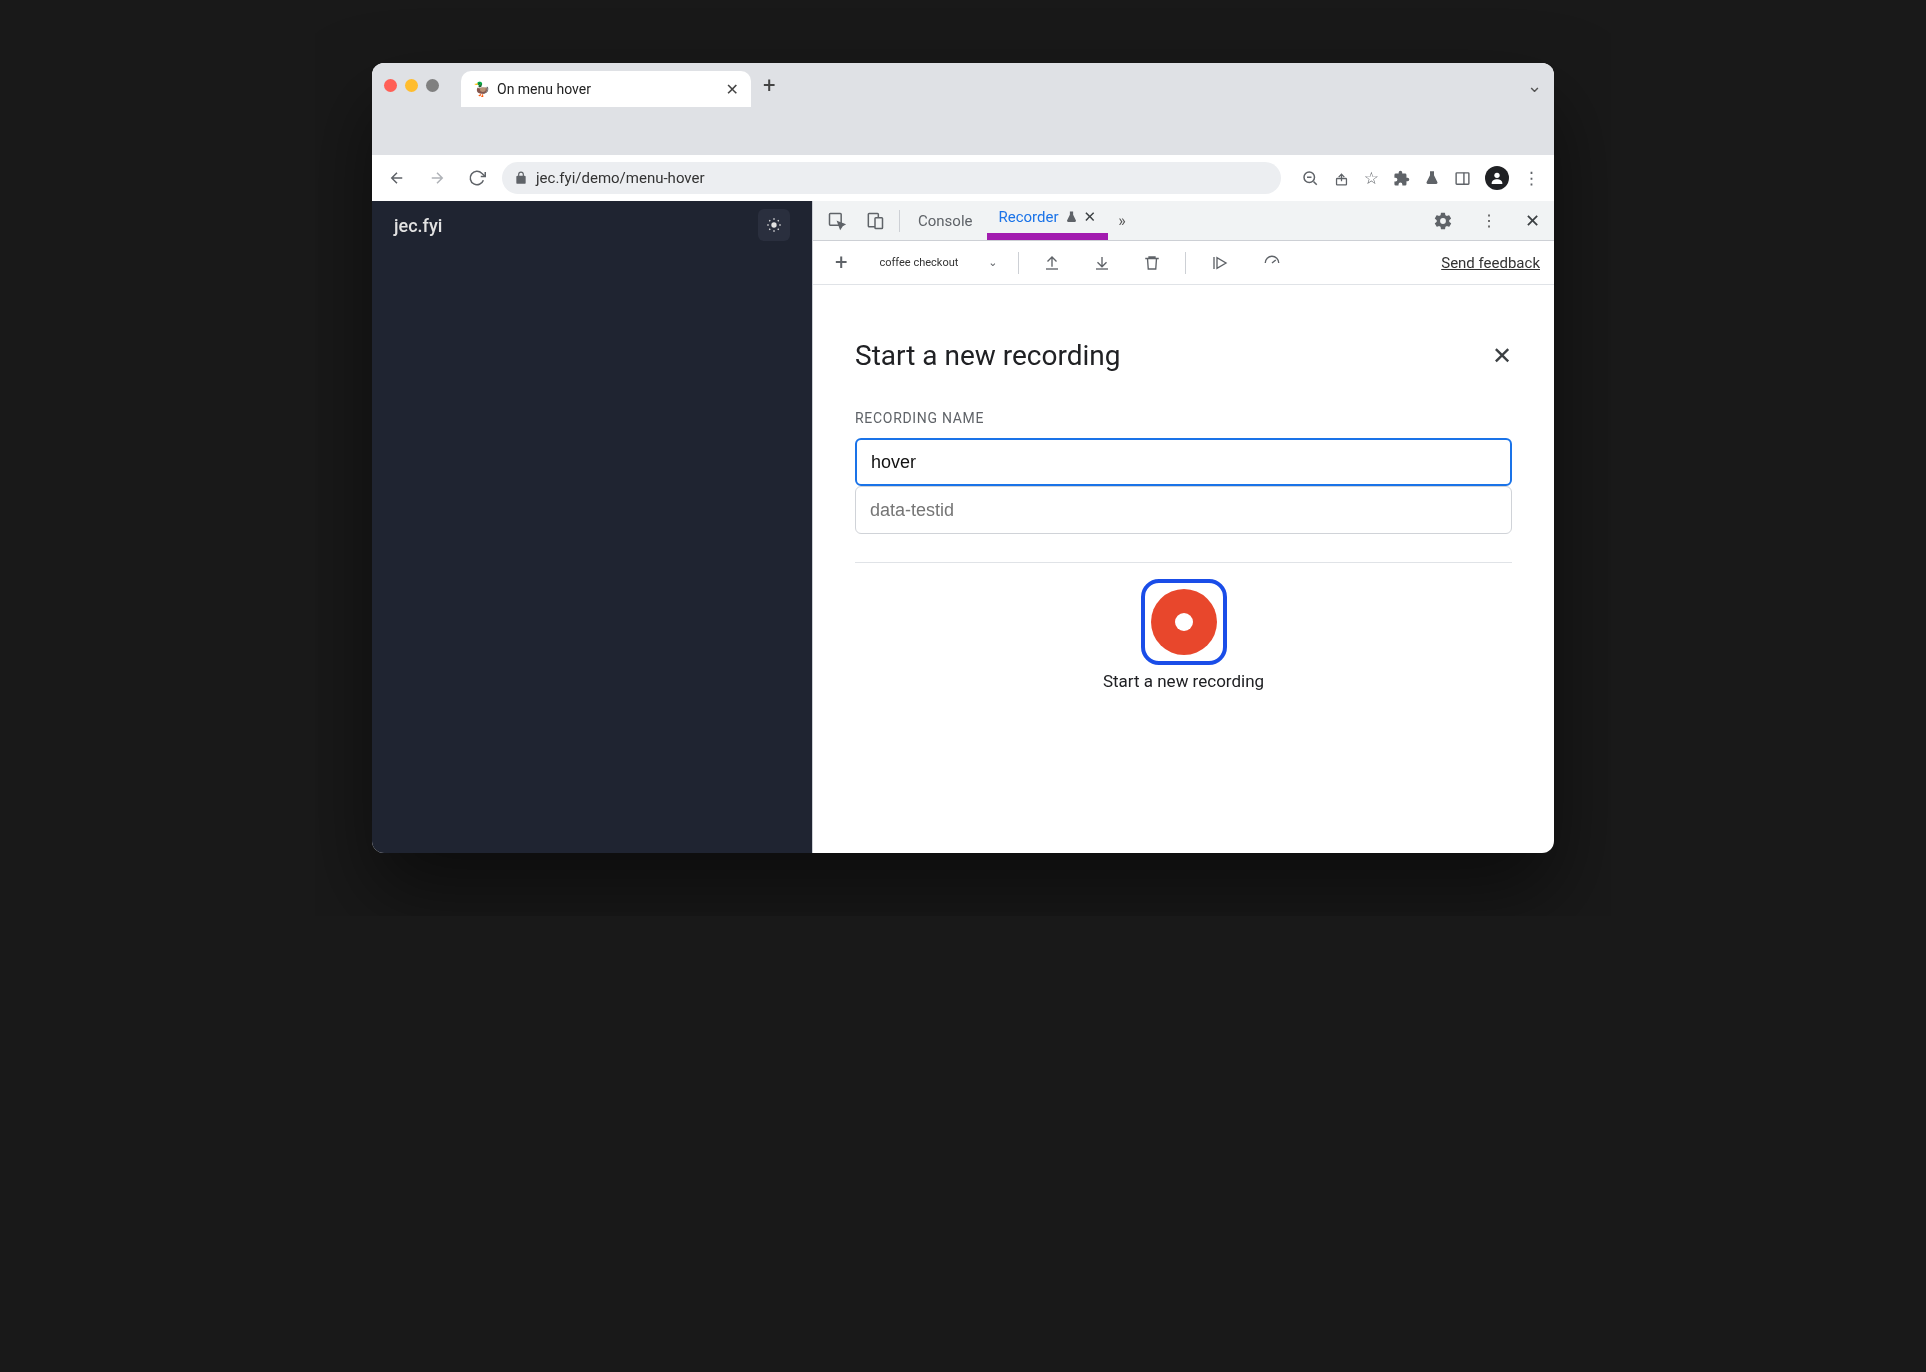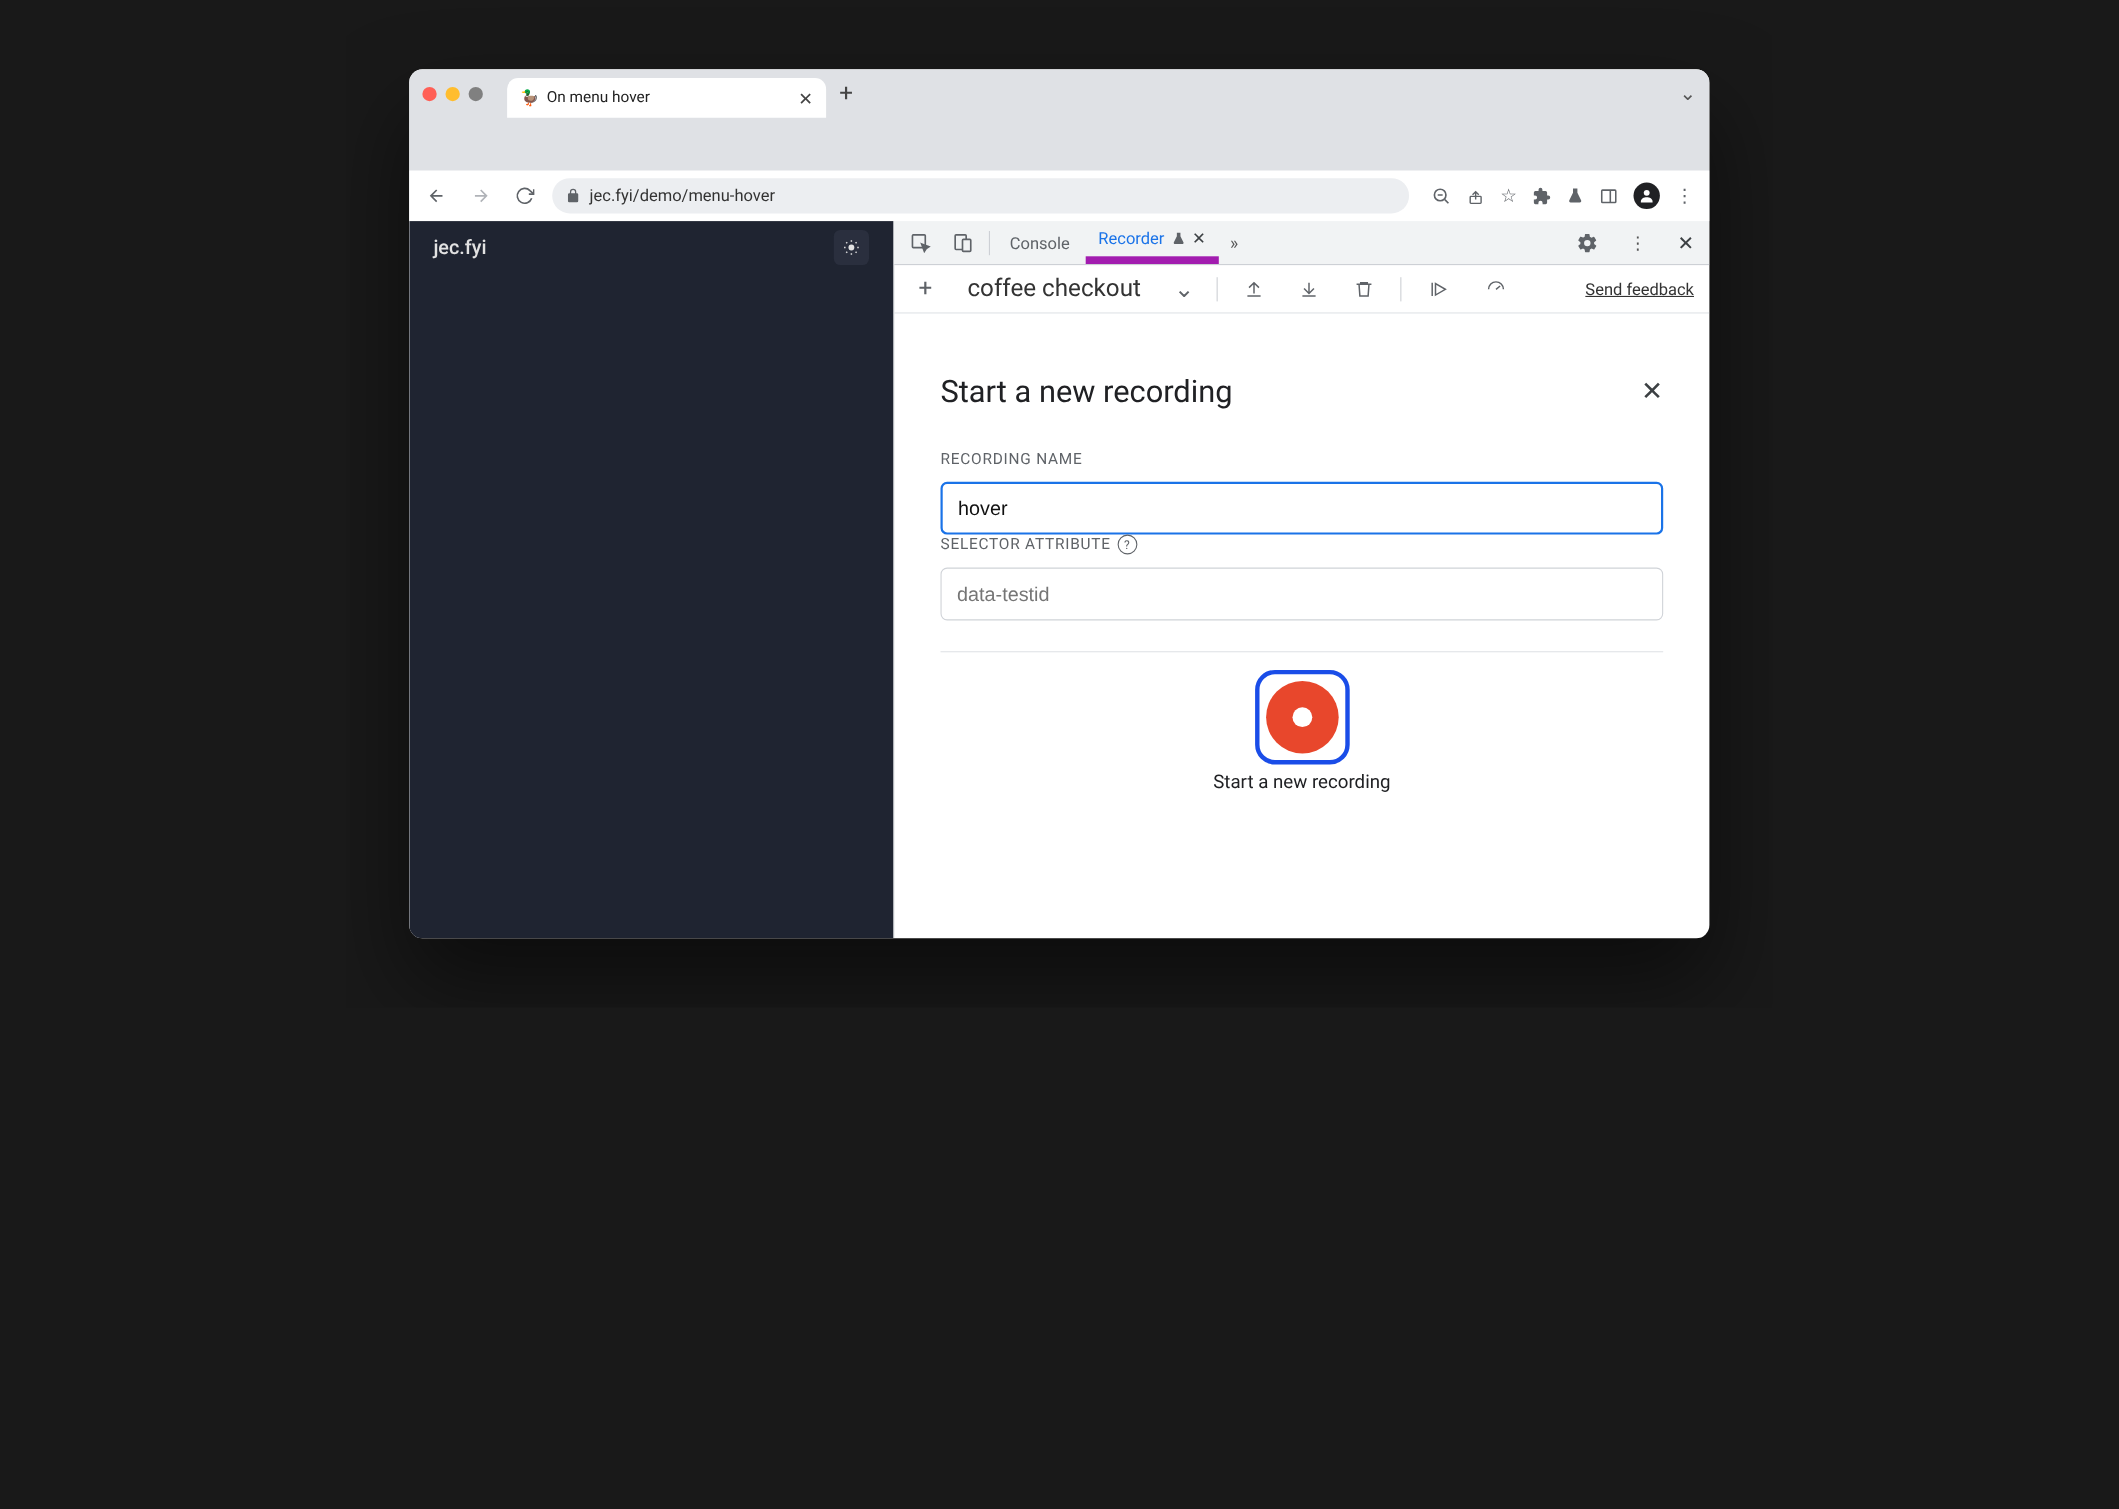--- a/index.html
+++ b/index.html
@@ -128,21 +128,21 @@
     .dt-right { margin-left:auto; display:flex; align-items:center; gap:12px;}
     
     .dt-toolbar {
       height:44px;
       border-bottom:1px solid #e0e3e7;
       display:flex;
       align-items:center;
       padding:0 14px;
       gap:16px;
     }
-    .dt-select { font-size:22px; color:#333; display:flex; align-items:center; gap:30px; padding:0 4px 0 8px;}
+    .dt-select { font-size:11px; color:#333; display:flex; align-items:center; gap:30px; padding:0 4px 0 8px;}
     .dt-tb-sep { width:1px; height:22px; background:#cdd0d5;}
     .feedback { font-size:15px; text-decoration:underline; margin-left:auto; color:#333;}
     
     .recorder-body { flex:1; padding: 54px 42px 0 42px; display:flex; flex-direction:column; position:relative;}
     .rb-header { display:flex; justify-content:space-between; align-items:center; margin-bottom:38px;}
     .rb-title { font-size:28px; font-weight:400; color:#202124;}
     .rb-close { font-size:24px; color:#3c4043; }
     .field-label { font-size:14px; letter-spacing:0.7px; color:#5f6368; margin-bottom:12px; display:flex; align-items:center; gap:6px;}
     .rec-input {
       width:100%; height:48px; border:2px solid #1a73e8; border-radius:6px;
@@ -347,24 +347,20 @@
         <a class="feedback">Send feedback</a>
       </div>
 
       <div class="recorder-body">
         <div class="rb-header">
           <div class="rb-title">Start a new recording</div>
           <span class="rb-close">✕</span>
         </div>
         <div class="field-label">RECORDING NAME</div>
         <input class="rec-input" value="hover" style="">
-        <div class="field-label">
-          <span>SELECTOR ATTRIBUTE</span>
-          <span class="help-circle">?</span>
-        </div>
         <input class="selector-input" placeholder="data-testid" style="">
         <div class="rec-footer">
           <div class="rec-btn">
             <div class="rec-circle"></div>
           </div>
           <div class="rec-caption">Start a new recording</div>
         </div>
       </div>
     </div>
   </div>

